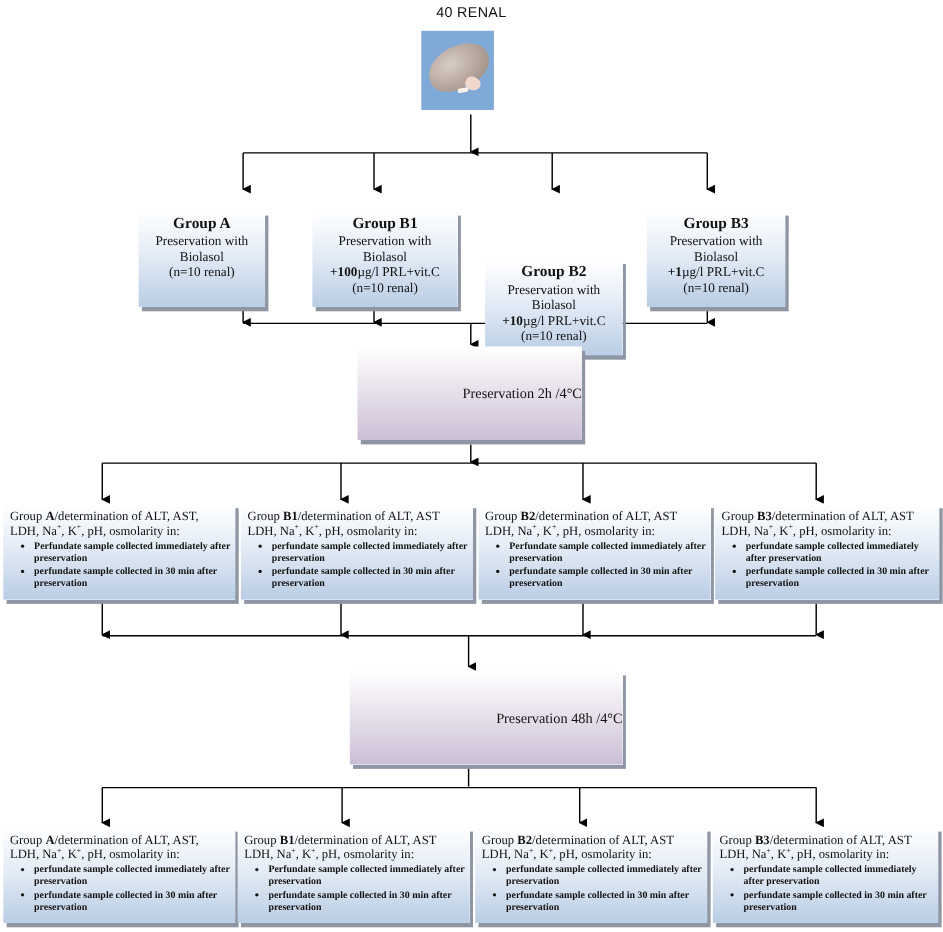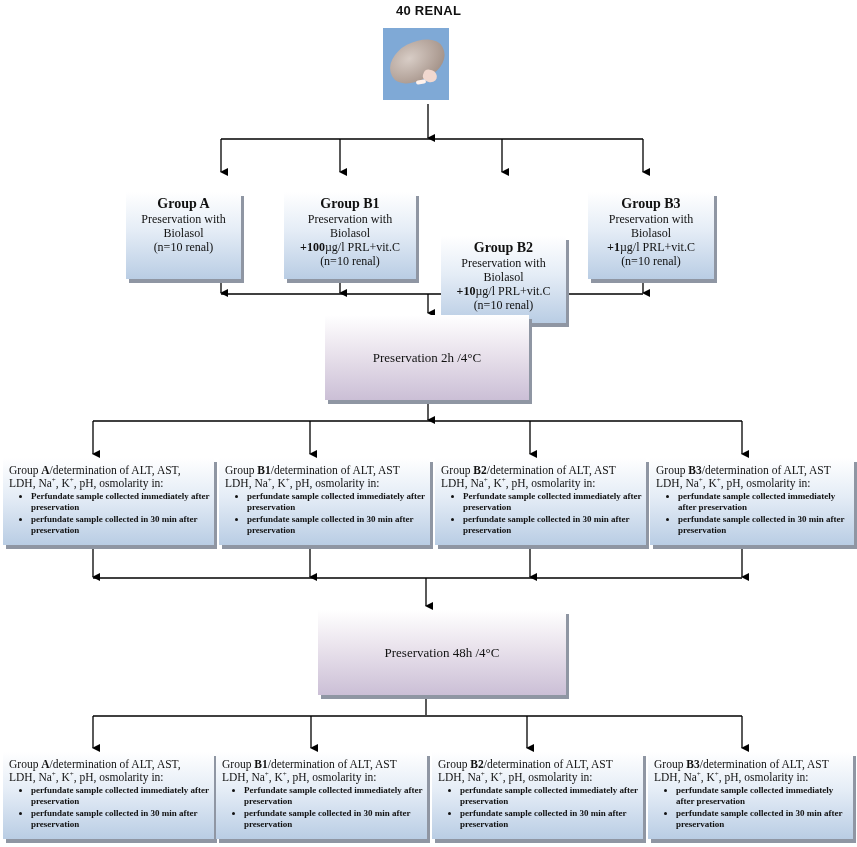--- a/index.html
+++ b/index.html
@@ -1,28 +1,28 @@
 <!DOCTYPE html>
 <html><head>
 <meta charset="utf-8">
 <style>
   html, body { margin:0; padding:0; background:#ffffff; }
   body { width:857px; height:847px; position:relative; overflow:hidden; font-family:"Liberation Serif", "DejaVu Serif", serif; color:#111; }
-  .title { position:absolute; left:0; width:857px; top:3px; text-align:center; font-family:"Liberation Sans", "DejaVu Sans", sans-serif; font-weight:bold; font-size:13px; letter-spacing:0.3px; }
+  .title { position:absolute; left:0; width:857px; top:3px; text-align:center; font-family:"Liberation Sans", "DejaVu Sans", sans-serif; font-weight:normal; font-size:13px; letter-spacing:0.3px; }
   .kidney { position:absolute; left:383px; top:28px; width:66px; height:72px; background:#7fa9d6; overflow:hidden; }
   .kidney .organ { position:absolute; left:5px; top:14px; width:58px; height:38px; border-radius:50% 55% 45% 50% / 55% 50% 50% 45%; background:radial-gradient(ellipse at 40% 35%, #d8cdc6 0%, #b5a59c 55%, #968479 100%); transform:rotate(-28deg); }
   .kidney .vessel { position:absolute; left:40px; top:42px; width:14px; height:12px; background:#f1d8cf; border-radius:40% 50% 50% 40%; transform:rotate(20deg); }
   .kidney .vessel2 { position:absolute; left:33px; top:52px; width:10px; height:4px; background:#fff2ec; border-radius:2px; transform:rotate(-10deg); }
   svg.lines { position:absolute; left:0; top:0; width:857px; height:847px; }
   .box { position:absolute; box-sizing:border-box; text-align:center; box-shadow:3px 4px 0 #8f96a3; }
   .blue { background:linear-gradient(to bottom, #ffffff 0%, #e4ecf6 45%, #b9cde4 100%); }
   .purple { background:linear-gradient(to bottom, #ffffff 0%, #e9e2ec 45%, #cbbfd6 100%); }
   .grp { top:192px; width:115px; height:87px; padding-top:3px; font-size:12px; line-height:14px; }
   .grp .gname { font-weight:bold; font-size:14px; line-height:17px; }
-  .pres { left:325px; width:204px; font-size:13px; display:flex; align-items:center; justify-content:center; }
+  .pres { left:325px; width:204px; font-size:13px; display:flex; align-items:center; justify-content:flex-end; }
   .det { width:211px; text-align:left; padding:6px 0 7px 6px; font-size:11.5px; line-height:12.5px; }
   .det .hd { display:block; }
   .det b { font-weight:bold; }
   .det ul { margin:2px 0 0 0; padding-left:22px; font-size:9px; line-height:11px;font-weight:bold; }
   .det li { margin:0 0 1px 0; }
   sup { font-size:7px; line-height:0; }
 </style>
 </head>
 <body>
 

